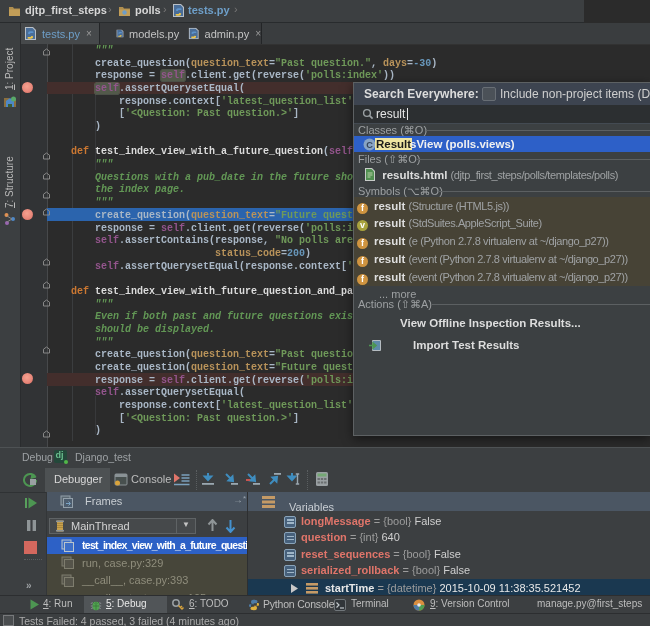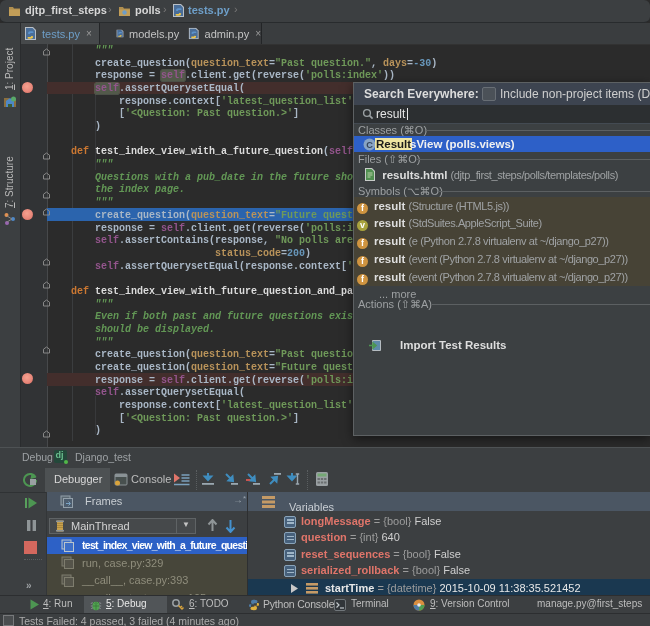--- a/index.html
+++ b/index.html
@@ -1,19 +1,19 @@
 <!DOCTYPE html>
 <html><head><meta charset="utf-8">
 <style>
   html,body{margin:0;padding:0;}
   body{width:650px;height:626px;position:relative;overflow:hidden;background:#2b2b2b;
        font-family:"Liberation Sans",sans-serif;}
   .abs{position:absolute;}
   
-  #crumbs{left:0;top:0;width:650px;height:22px;background:#3c3f41;border-bottom:1px solid #282b2d;border-radius:6px;}
+  #crumbs{left:0;top:0;width:584px;height:22px;background:#3c3f41;border-bottom:1px solid #282b2d;}
   #tabbar{left:0;top:23px;width:650px;height:21px;background:#3a3d3f;border-bottom:1px solid #323232;}
   .tab{position:absolute;top:0;height:21px;display:flex;align-items:center;font-size:11px;color:#c3c3c3;}
   .crumbtxt{font-size:11px;font-weight:bold;color:#d7d7d7;}
   
   #stripe{left:0;top:23px;width:20px;height:572px;background:#3c3f41;border-right:1px solid #2a2c2e;}
   #editor{left:0px;top:44px;width:650px;height:403px;overflow:hidden;}
   pre.code{position:absolute;left:47px;top:1.1px;margin:0;font-family:"Liberation Mono",monospace;
      font-size:10px;line-height:12.67px;font-weight:bold;color:#a9b7c6;}
   .kw{color:#cc7832;}
   .fn{color:#dcdcdc;}
@@ -241,21 +241,22 @@
   <div class="abs" style="left:84px;top:108px;width:213px;height:1px;background:#5c6062;"></div>
   <div class="abs" style="left:0;top:114px;width:297px;height:89px;background:#474336;"></div>
   <div class="prow symrow" style="left:3px;top:116.5px;"><i class="symf">f</i><span>result</span> <span class="pgrey">(Structure (HTML5.js))</span></div>
   <div class="prow symrow" style="left:3px;top:134.4px;"><i class="symv">v</i><span>result</span> <span class="pgrey">(StdSuites.AppleScript_Suite)</span></div>
   <div class="prow symrow" style="left:3px;top:152.2px;"><i class="symf">f</i><span>result</span> <span class="pgrey">(e (Python 2.7.8 virtualenv at ~/django_p27))</span></div>
   <div class="prow symrow" style="left:3px;top:170.1px;"><i class="symf">f</i><span>result</span> <span class="pgrey">(event (Python 2.7.8 virtualenv at ~/django_p27))</span></div>
   <div class="prow symrow" style="left:3px;top:187.9px;"><i class="symf">f</i><span>result</span> <span class="pgrey">(event (Python 2.7.8 virtualenv at ~/django_p27))</span></div>
   <div class="abs" style="left:25px;top:205px;font-size:11px;color:#9da0a2;">... more</div>
   <div class="seclbl" style="left:4px;top:215px;">Actions (⇧⌘A)</div>
   <div class="abs" style="left:78px;top:221px;width:219px;height:1px;background:#5c6062;"></div>
-  <div class="prow" style="left:46px;top:256px;">Import Test Results</div>
+  <div class="prow" style="left:46px;top:234px;">View Offline Inspection Results...</div>
+  <div class="prow" style="left:59px;top:256px;">Import Test Results</div>
   <svg class="abs" style="left:15px;top:256px" width="13" height="13" viewBox="0 0 13 13">
     <rect x="3" y="1" width="9" height="11" rx="1" fill="#b5bcc1"></rect>
     <rect x="4" y="2" width="7" height="9" fill="#5d8aa8"></rect>
     <path d="M0 6.5h6M4 4l3 2.5L4 9z" stroke="#4d9652" stroke-width="1.6" fill="#4d9652"></path>
   </svg>
 </div>
 
 <div class="abs" id="dbg">
   <div class="abs" style="left:0;top:0;width:650px;height:1px;background:#4e5254;"></div>
 

